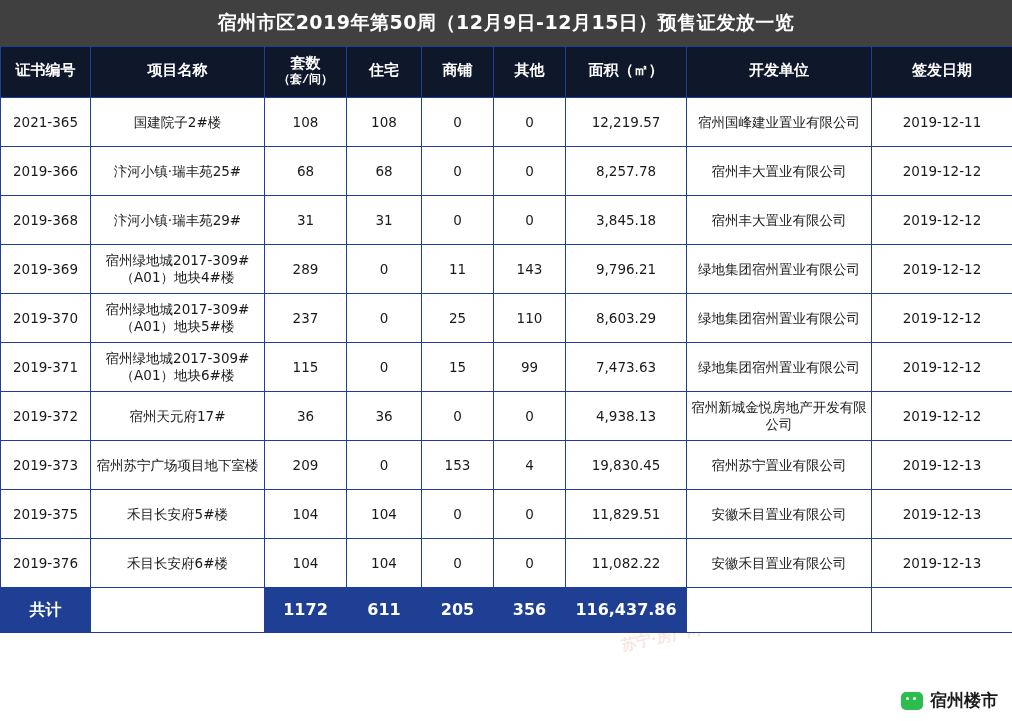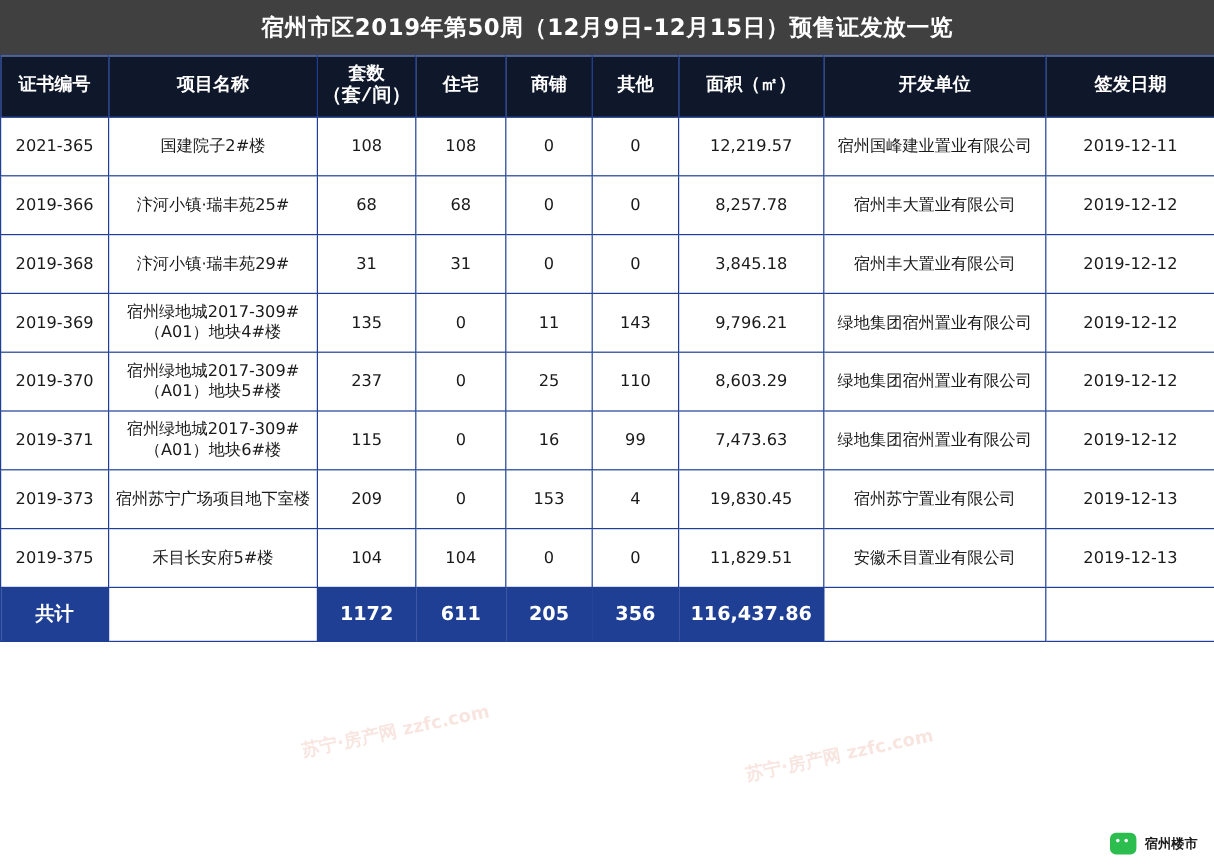--- a/index.html
+++ b/index.html
@@ -62,21 +62,21 @@
   table.main-table thead th {
     background: #0f172a;
     color: #ffffff;
     font-weight: bold;
     font-size: 15px;
     height: 46px;
     font-family: Liberation Mono, monospace;
   }
   thead th .sub {
     display: block;
-    font-size: 16px;
+    font-size: 12px;
     font-weight: bold;
     line-height: 1.15;
   }
   thead th .main-lab {
     display: block;
     line-height: 1.15;
   }
   tbody td {
     height: 44px;
   }
@@ -134,21 +134,21 @@
     position: absolute;
     width: 3px;
     height: 3px;
     background: #ffffff;
     border-radius: 50%;
     top: 5px;
   }
   .footer-logo .wx-icon::before { left: 5px; }
   .footer-logo .wx-icon::after { left: 12px; }
   .footer-logo .logo-text {
-    font-size: 11px;
+    font-size: 17px;
     font-weight: bold;
     color: #1b1b1b;
     font-family: "DejaVu Sans", "Liberation Sans", sans-serif;
     white-space: nowrap;
   }
   
   .wm {
     position: absolute;
     color: rgba(214, 96, 60, 0.16);
     font-size: 15px;
@@ -250,21 +250,21 @@
         <td>31</td>
         <td>0</td>
         <td>0</td>
         <td>3,845.18</td>
         <td class="col-unit">宿州丰大置业有限公司</td>
         <td class="col-date">2019-12-12</td>
       </tr>
       <tr>
         <td class="col-code">2019-369</td>
         <td class="col-name">宿州绿地城2017-309#（A01）地块4#楼</td>
-        <td>135</td>
+        <td>289</td>
         <td>0</td>
         <td>11</td>
         <td>143</td>
         <td>9,796.21</td>
         <td class="col-unit">绿地集团宿州置业有限公司</td>
         <td class="col-date">2019-12-12</td>
       </tr>
       <tr>
         <td class="col-code">2019-370</td>
         <td class="col-name">宿州绿地城2017-309#（A01）地块5#楼</td>
@@ -274,24 +274,35 @@
         <td>110</td>
         <td>8,603.29</td>
         <td class="col-unit">绿地集团宿州置业有限公司</td>
         <td class="col-date">2019-12-12</td>
       </tr>
       <tr>
         <td class="col-code">2019-371</td>
         <td class="col-name">宿州绿地城2017-309#（A01）地块6#楼</td>
         <td>115</td>
         <td>0</td>
-        <td>16</td>
+        <td>15</td>
         <td>99</td>
         <td>7,473.63</td>
         <td class="col-unit">绿地集团宿州置业有限公司</td>
+        <td class="col-date">2019-12-12</td>
+      </tr>
+      <tr>
+        <td class="col-code">2019-372</td>
+        <td class="col-name">宿州天元府17#</td>
+        <td>36</td>
+        <td>36</td>
+        <td>0</td>
+        <td>0</td>
+        <td>4,938.13</td>
+        <td class="col-unit">宿州新城金悦房地产开发有限公司</td>
         <td class="col-date">2019-12-12</td>
       </tr>
       <tr>
         <td class="col-code">2019-373</td>
         <td class="col-name">宿州苏宁广场项目地下室楼</td>
         <td>209</td>
         <td>0</td>
         <td>153</td>
         <td>4</td>
         <td>19,830.45</td>
@@ -299,20 +310,31 @@
         <td class="col-date">2019-12-13</td>
       </tr>
       <tr>
         <td class="col-code">2019-375</td>
         <td class="col-name">禾目长安府5#楼</td>
         <td>104</td>
         <td>104</td>
         <td>0</td>
         <td>0</td>
         <td>11,829.51</td>
+        <td class="col-unit">安徽禾目置业有限公司</td>
+        <td class="col-date">2019-12-13</td>
+      </tr>
+      <tr>
+        <td class="col-code">2019-376</td>
+        <td class="col-name">禾目长安府6#楼</td>
+        <td>104</td>
+        <td>104</td>
+        <td>0</td>
+        <td>0</td>
+        <td>11,082.22</td>
         <td class="col-unit">安徽禾目置业有限公司</td>
         <td class="col-date">2019-12-13</td>
       </tr>
       <tr class="total-row">
         <td>共计</td>
         <td class="blank-cell"></td>
         <td>1172</td>
         <td>611</td>
         <td>205</td>
         <td>356</td>

